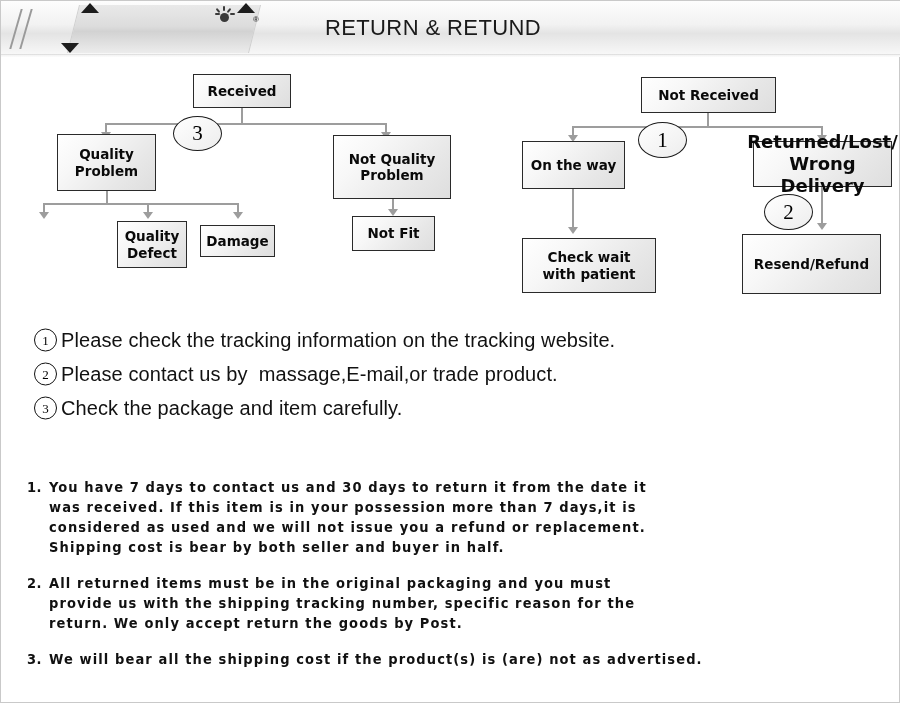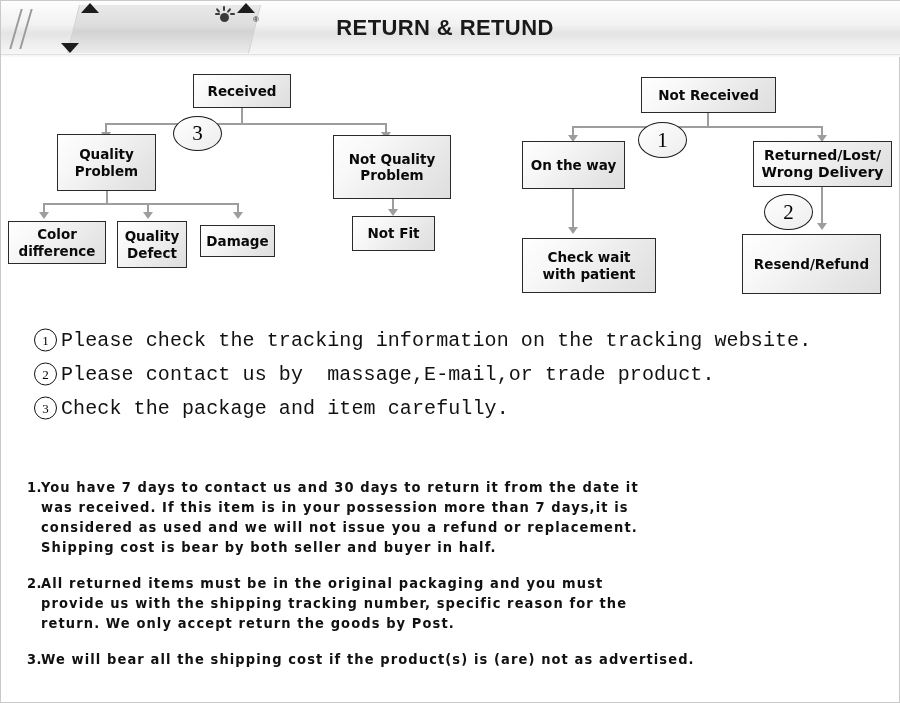--- a/index.html
+++ b/index.html
@@ -75,24 +75,24 @@
     position:absolute;border-left:2px solid #9a9a9a;height:40px;transform:skewX(-16deg);
   }
   .sl.s1{left:6px;top:2px;}
   .sl.s2{left:16px;top:2px;}
   .tri{position:absolute;width:0;height:0;}
   .tri.t-top{left:80px;top:2px;border-left:9px solid transparent;border-right:9px solid transparent;border-bottom:10px solid #1d1d1d;}
   .tri.t-bot{left:60px;top:42px;border-left:9px solid transparent;border-right:9px solid transparent;border-top:10px solid #1d1d1d;}
   .tri.t-right{left:236px;top:2px;border-left:9px solid transparent;border-right:9px solid transparent;border-bottom:10px solid #1d1d1d;}
 
   .header-title{
-    position:absolute;left:16px;top:14px;width:856px;
+    position:absolute;left:4px;top:14px;width:856px;
     text-align:center;
     font-family:"Liberation Sans", sans-serif;
-    font-size:22px;font-weight:700;letter-spacing:0.4px;
+    font-size:22px;font-weight:400;letter-spacing:0.4px;
     color:#1a1a1a;
   }
 
   
   .flow{position:absolute;left:0;top:56px;width:900px;height:254px;}
   .node{
     position:absolute;
     box-sizing:border-box;
     border:1.6px solid #2a2a2a;
     background:linear-gradient(135deg,#ffffff 0%,#f7f7f7 30%,#e7e7e7 72%,#dedede 100%);
@@ -134,21 +134,21 @@
   .note-num{
     position:absolute;left:33px;top:50%;transform:translateY(-50%);
     width:21px;height:21px;border-radius:50%;
     border:1.4px solid #111;
     display:flex;align-items:center;justify-content:center;
     font-family:"Liberation Serif", serif;
     font-size:13px;color:#000;background:#fff;
   }
   .note-text{
     margin-left:27px;
-    font-family:Liberation Mono, monospace;
+    font-family:Liberation Sans, sans-serif;
     font-size:20px;font-weight:400;color:#121212;
     letter-spacing:0.1px;white-space:pre;text-align:center;
   }
 
   
   .policy{position:absolute;left:0;top:476px;width:900px;}
   .policy-item{
     position:relative;
     padding-left:26px;
     margin-bottom:16px;
@@ -156,21 +156,21 @@
     font-weight:bold;
     font-size:14.5px;
     line-height:1.38;
     letter-spacing:1.1px;
     color:#111;
   }
   .policy-marker{
     position:absolute;left:26px;top:0;
     font-weight:bold;font-size:14.5px;letter-spacing:0.5px;
   }
-  .policy-body{display:block;margin-left:14px;white-space:pre-line;}
+  .policy-body{display:block;margin-left:22px;white-space:pre-line;}
   .policy-item.tight{margin-bottom:10px;}
 </style>
 </head>
 <body>
 
 <div class="page">
 
   <div class="header">
     <div class="logo-plate"></div>
 
@@ -222,22 +222,20 @@
 
     <div class="conn v" style="left:105px;top:134px;height:13px;"></div>
     <div class="conn h" style="left:42px;top:146px;width:195px;"></div>
     <div class="conn v" style="left:42px;top:146px;height:10px;"></div>
     <div class="arrow" style="left:38px;top:155px;"></div>
     <div class="conn v" style="left:146px;top:146px;height:10px;"></div>
     <div class="arrow" style="left:142px;top:155px;"></div>
     <div class="conn v" style="left:236px;top:146px;height:10px;"></div>
     <div class="arrow" style="left:232px;top:155px;"></div>
 
-    <div class="node" style="left:7px;top:164px;width:98px;height:43px;">Color
-difference</div>
     <div class="node" style="left:116px;top:164px;width:70px;height:47px;">Quality
 Defect</div>
     <div class="node" style="left:199px;top:168px;width:75px;height:32px;">Damage</div>
 
     <div class="conn v" style="left:391px;top:142px;height:12px;"></div>
     <div class="arrow" style="left:387px;top:152px;"></div>
     <div class="node" style="left:640px;top:20px;width:135px;height:36px;">Not  Received</div>
 
     <div class="node" style="left:351px;top:159px;width:83px;height:35px;">Not Fit</div>
 
@@ -245,21 +243,21 @@
     <div class="conn h" style="left:572px;top:69px;width:250px;"></div>
     <div class="conn v" style="left:571px;top:69px;height:10px;"></div>
     <div class="arrow" style="left:567px;top:78px;"></div>
     <div class="conn v" style="left:820px;top:69px;height:10px;"></div>
     <div class="arrow" style="left:816px;top:78px;"></div>
 
     <div class="badge" style="left:637px;top:65px;width:47px;height:34px;">1</div>
 
     <div class="node" style="left:521px;top:84px;width:103px;height:48px;">On the way</div>
 
-    <div class="node" style="left:752px;top:84px;width:139px;height:46px;font-size:14px;">Returned/Lost/
+    <div class="node" style="left:752px;top:84px;width:139px;height:46px;font-size:18px;">Returned/Lost/
 Wrong Delivery</div>
 
     <div class="conn v" style="left:571px;top:132px;height:39px;"></div>
     <div class="arrow" style="left:567px;top:170px;"></div>
     <div class="node" style="left:521px;top:181px;width:134px;height:55px;">Check wait
 with patient</div>
 
     <div class="conn v" style="left:820px;top:130px;height:37px;"></div>
     <div class="arrow" style="left:816px;top:166px;"></div>
 

